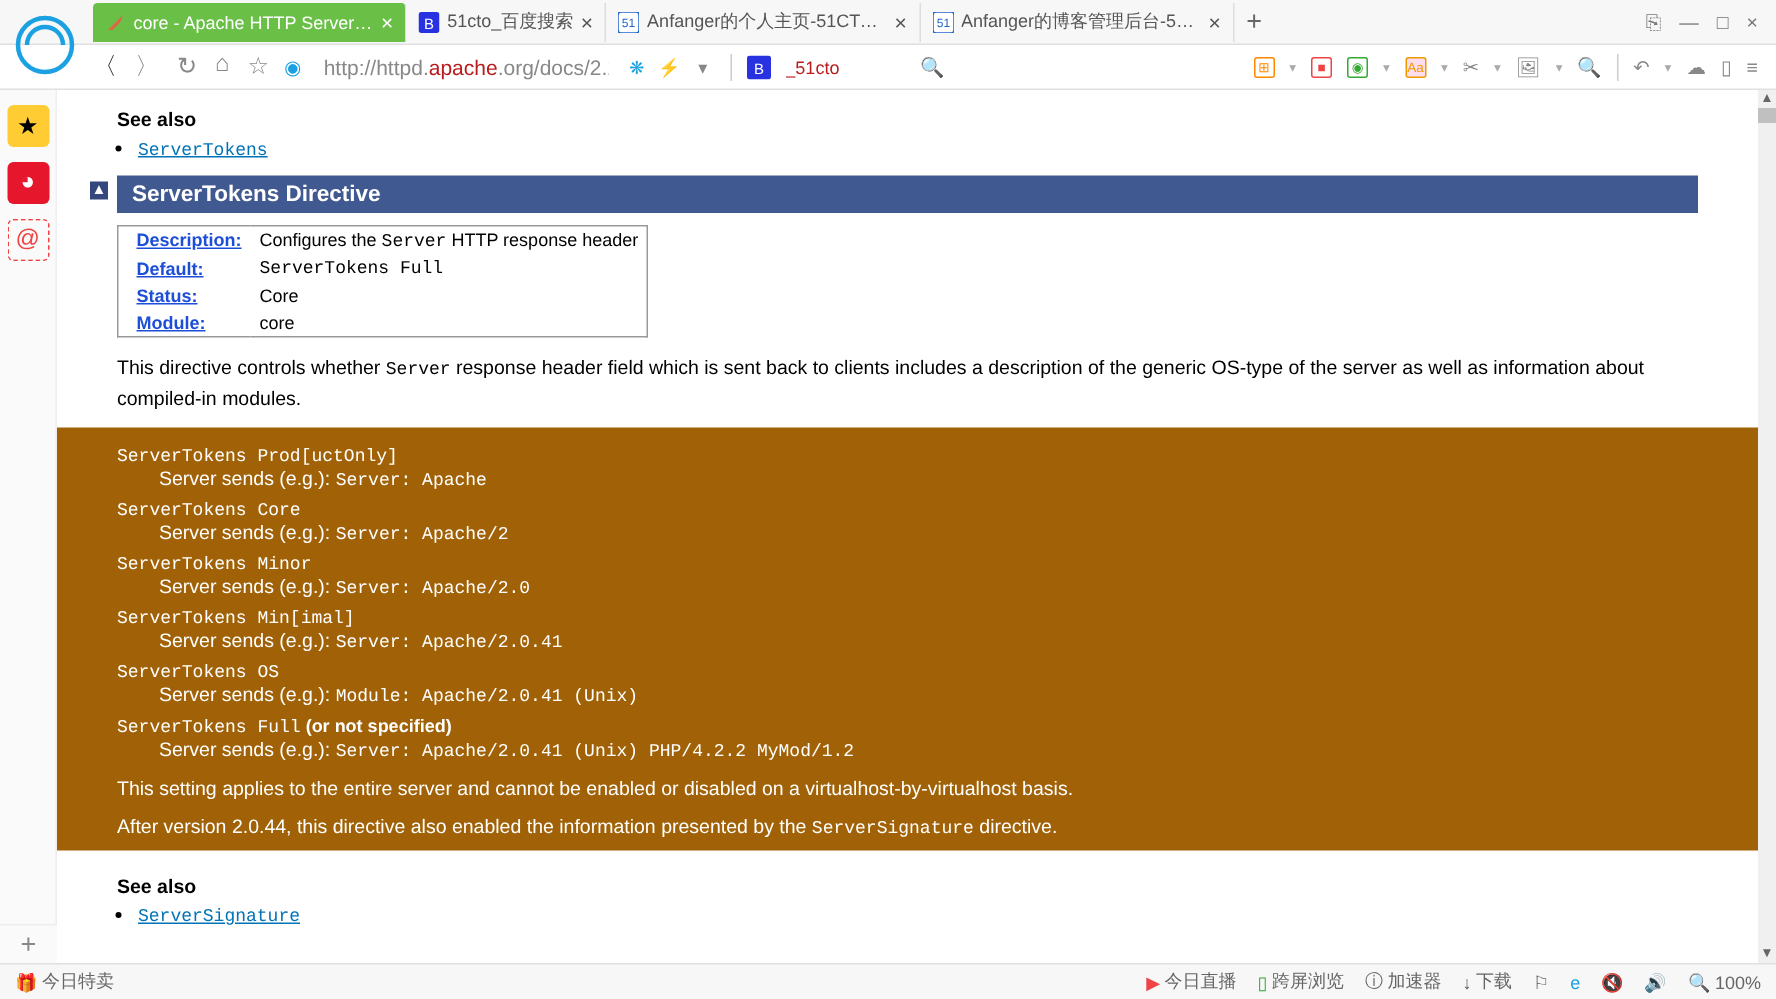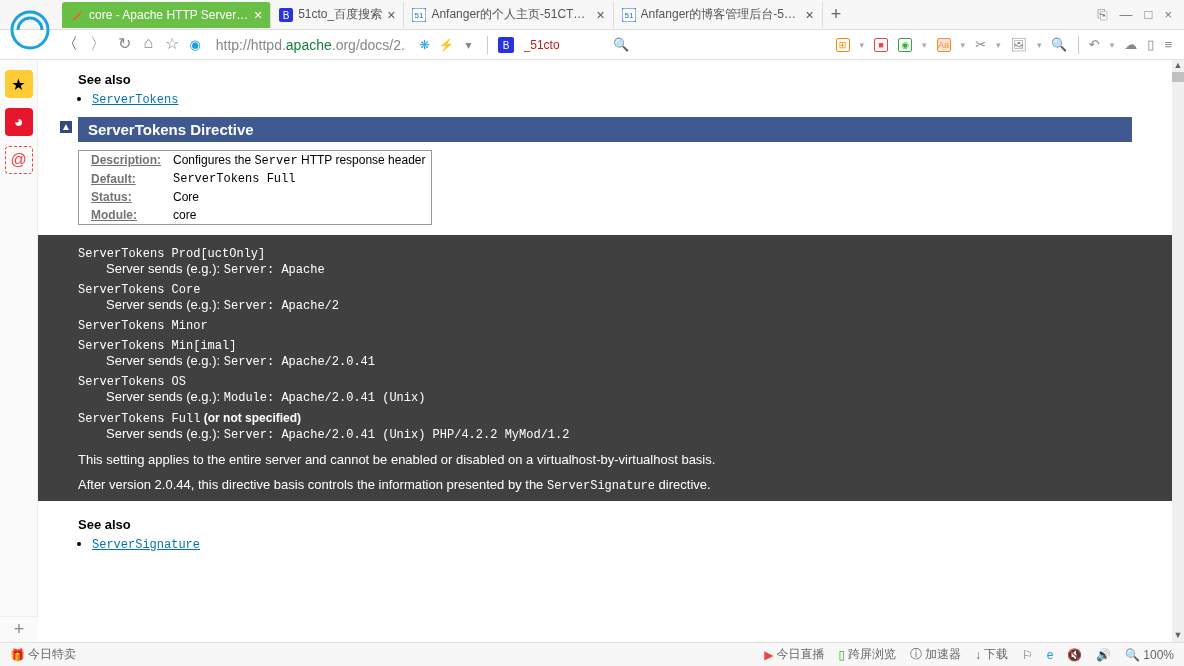--- a/index.html
+++ b/index.html
@@ -13,21 +13,21 @@
 .tab-icon { width: 14px; height: 14px; margin-right: 5px; display: inline-block; flex-shrink: 0; }
 .tab-label { max-width: 160px; overflow: hidden; white-space: nowrap; text-overflow: ellipsis; }
 .tab-close { margin-left: 5px; font-size: 14px; cursor: pointer; }
 .tab-add { padding: 0 8px; font-size: 18px; color: #666; cursor: pointer; }
 .window-ctrls { display: flex; gap: 12px; padding: 0 12px; color: #777; }
 
 
 .urlbar-row { height: 30px; background: #fff; border-bottom: 1px solid #e0e0e0; display: flex; align-items: center; padding-left: 62px; gap: 10px; }
 .nav-btns { display: flex; gap: 12px; color: #888; font-size: 16px; }
 .urlbox { flex: 1; display: flex; align-items: center; height: 22px; border: 1px solid transparent; padding: 0 4px; color: #888; font-size: 14px; max-width: 380px; white-space: nowrap; overflow: hidden; }
-.urlbox .host { color: #15803d; }
+.urlbox .host { color: #b91c1c; }
 .url-icons { display: flex; gap: 6px; align-items: center; }
 .ui-icon { width: 16px; height: 16px; display: inline-flex; align-items: center; justify-content: center; font-size: 12px; }
 .search-input { width: 80px; height: 20px; border: none; outline: none; font-size: 12px; color: #b91c1c; }
 .toolbar-right { display: flex; gap: 10px; align-items: center; padding-right: 12px; }
 
 
 .left-sidebar { position: absolute; left: 0; top: 60px; width: 38px; height: 590px; background: #fafafa; border-right: 1px solid #eee; display: flex; flex-direction: column; align-items: center; padding-top: 10px; gap: 10px; }
 .side-icon { width: 28px; height: 28px; border-radius: 4px; display: flex; align-items: center; justify-content: center; font-size: 16px; }
 
 
@@ -41,26 +41,26 @@
 
 .content { padding: 6px 40px 0 40px; }
 .also { font-weight: bold; margin: 6px 0 4px 0; }
 .also-list { margin: 0 0 10px 14px; list-style: disc; }
 .also-list a { color: #0073b7; font-family: "Courier New", monospace; font-size: 12px; text-decoration: underline; }
 .top-link { position: absolute; left: 22px; width: 12px; height: 12px; background: #34487d; color: #fff; font-size: 10px; text-align: center; line-height: 12px; margin-top: 4px; }
 
 .directive-header { background: #405990; color: #fff; font-weight: bold; font-size: 15px; padding: 4px 10px; margin: 6px 0 8px 0; }
 .dir-table { border: 1px solid #999; border-collapse: collapse; margin-bottom: 10px; }
 .dir-table td, .dir-table th { padding: 2px 6px; font-size: 12px; vertical-align: top; }
-.dir-table th { text-align: left; color: #737373; font-weight: bold; text-decoration: underline; padding-left: 12px; }
+.dir-table th { text-align: left; color: #1d4ed8; font-weight: bold; text-decoration: underline; padding-left: 12px; }
 .mono { font-family: "Courier New", monospace; font-size: 12px; }
 
 .desc { font-size: 13px; line-height: 1.6; margin-bottom: 8px; }
 
-.highlighted { background: #404040; color: #fff; padding: 6px 0 8px 0; margin-left: -40px; margin-right: -52px; padding-left: 40px; padding-right: 40px; }
+.highlighted { background: #a16207; color: #fff; padding: 6px 0 8px 0; margin-left: -40px; margin-right: -52px; padding-left: 40px; padding-right: 40px; }
 .highlighted dl { margin-bottom: 5px; }
 .highlighted dt { font-family: "Courier New", monospace; font-size: 12px; font-weight: normal; margin-top: 6px; }
 .highlighted dd { margin-left: 28px; font-size: 13px; }
 .highlighted .mono-i { font-family: "Courier New", monospace; font-size: 12px; }
 .highlighted p { font-size: 13px; margin-top: 10px; }
 
 
 .bottom-bar { position: absolute; left: 0; bottom: 0; right: 0; height: 24px; background: #f7f7f7; border-top: 1px solid #e0e0e0; display: flex; align-items: center; padding: 0 10px; font-size: 12px; color: #666; justify-content: space-between; }
 .bottom-right { display: flex; gap: 14px; align-items: center; }
 .bb-item { display: flex; align-items: center; gap: 3px; }
@@ -207,37 +207,41 @@
             <th>Status:</th>
             <td>Core</td>
           </tr>
       <tr>
             <th>Module:</th>
             <td>core</td>
           </tr>
     </tbody>
       </table>
 
+    <p class="desc">
+      <span>This directive controls whether </span><code class="mono">Server</code><span> response header field which is sent back to clients includes a description of the generic OS-type of the server as well as information about compiled-in modules.</span>
+    </p>
 
     <div class="highlighted">
       <dl id="variants">
           <dt>ServerTokens Prod[uctOnly]</dt>
           <dd><span>Server sends (e.g.): </span><code class="mono-i">Server: Apache</code></dd>
           <dt>ServerTokens Core</dt>
           <dd><span>Server sends (e.g.): </span><code class="mono-i">Server: Apache/2</code></dd>
           <dt>ServerTokens Minor</dt>
+          <dd><span>Server sends (e.g.): </span><code class="mono-i">Server: Apache/2.0</code></dd>
           <dt>ServerTokens Min[imal]</dt>
           <dd><span>Server sends (e.g.): </span><code class="mono-i">Server: Apache/2.0.41</code></dd>
           <dt>ServerTokens OS</dt>
           <dd><span>Server sends (e.g.): </span><code class="mono-i">Module: Apache/2.0.41 (Unix)</code></dd>
           <dt>ServerTokens Full<b style="font-family: Arial, sans-serif;"> (or not specified)</b></dt>
           <dd><span>Server sends (e.g.): </span><code class="mono-i">Server: Apache/2.0.41 (Unix) PHP/4.2.2 MyMod/1.2</code></dd>
         </dl>
       <p>This setting applies to the entire server and cannot be enabled or disabled on a virtualhost-by-virtualhost basis.</p>
-      <p><span>After version 2.0.44, this directive basis controls the information presented by the </span><code class="mono-i">ServerSignature</code><span> directive.</span></p>
+      <p><span>After version 2.0.44, this directive also enabled the information presented by the </span><code class="mono-i">ServerSignature</code><span> directive.</span></p>
     </div>
 
     <div class="also" style="margin-top:16px">See also</div>
     <ul class="also-list">
         <li><a href="#">ServerSignature</a></li>
       </ul>
 
   </div>
 </div>
 

